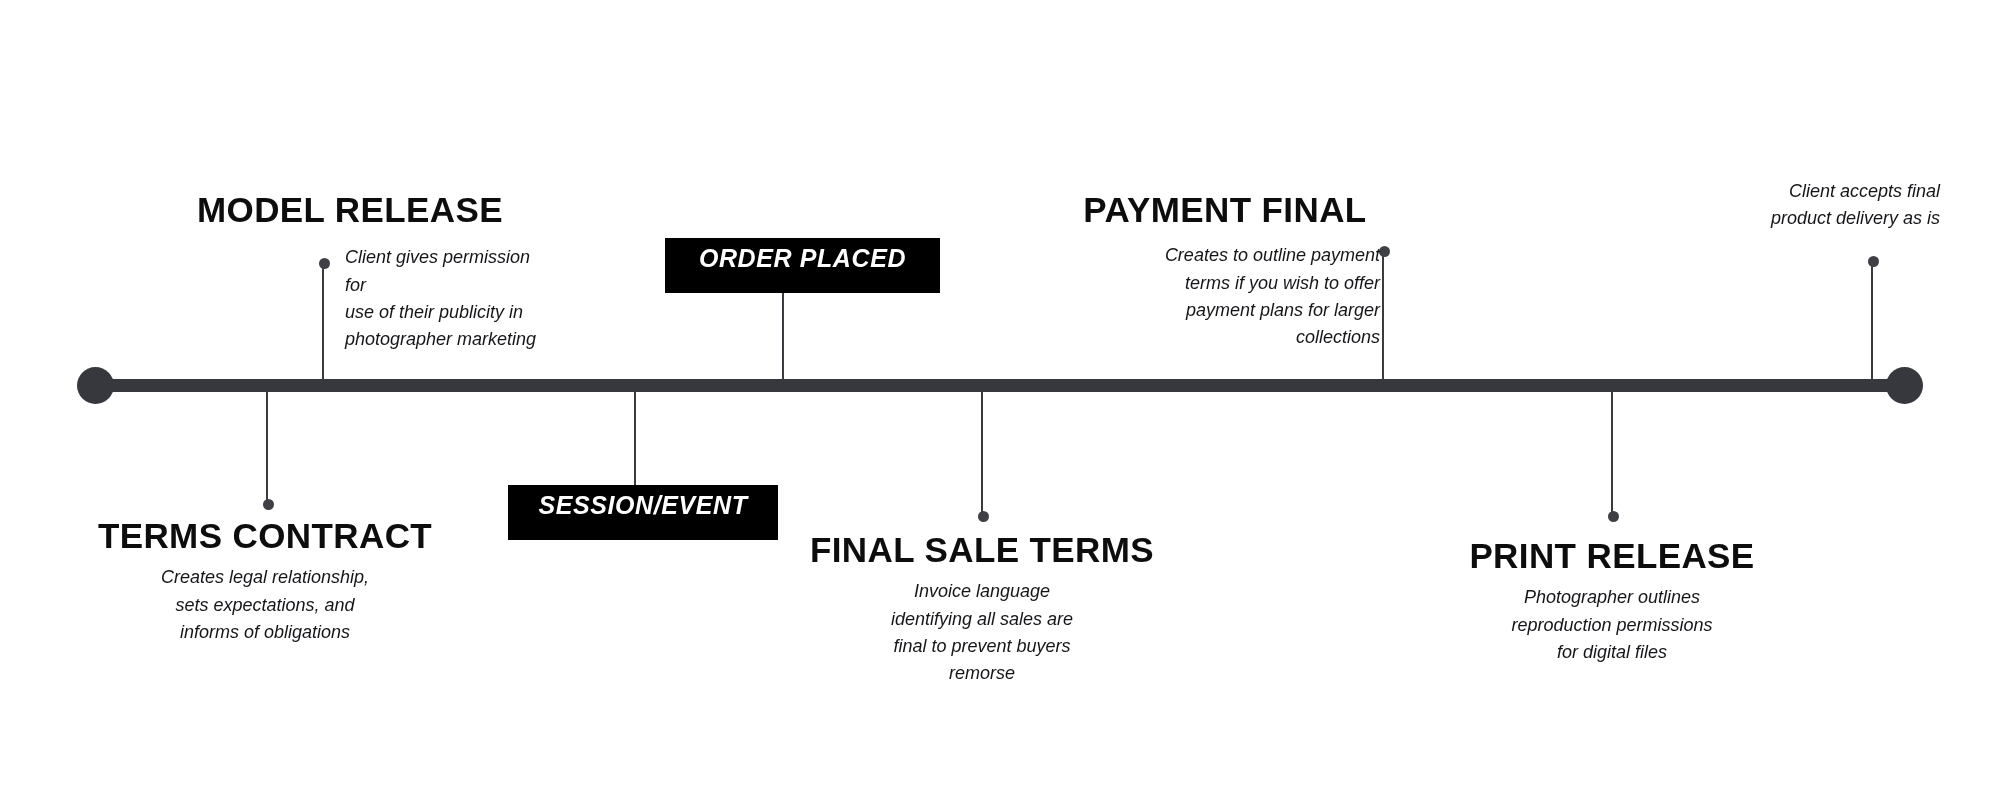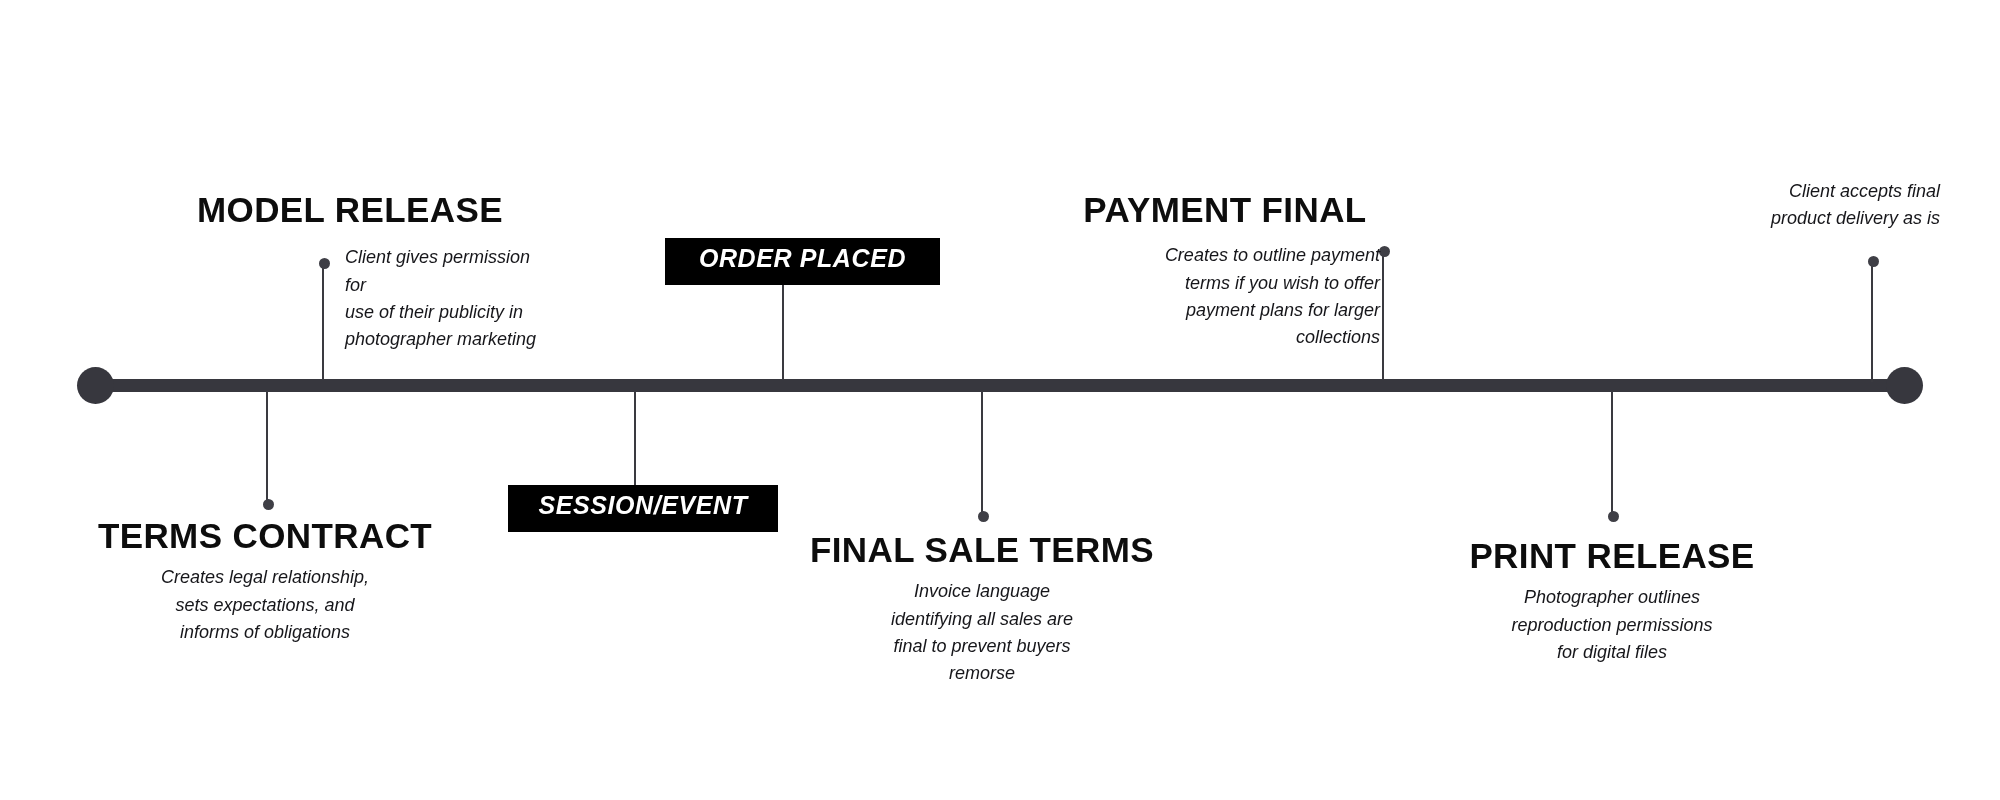--- a/index.html
+++ b/index.html
@@ -88,21 +88,21 @@
   .badge {
     position: absolute;
     background: #000000;
     color: #ffffff;
     font-family: "Liberation Sans", sans-serif;
     font-style: italic;
     font-weight: bold;
     font-size: 25px;
     letter-spacing: 0.6px;
     text-align: center;
-    padding: 6px 16px 12px 16px;
+    padding: 6px 16px 20px 16px;
     box-sizing: border-box;
     white-space: nowrap;
   }
 
   
   .logo {
     position: absolute;
     left: 1735px;
     top: 712px;
     width: 250px;

